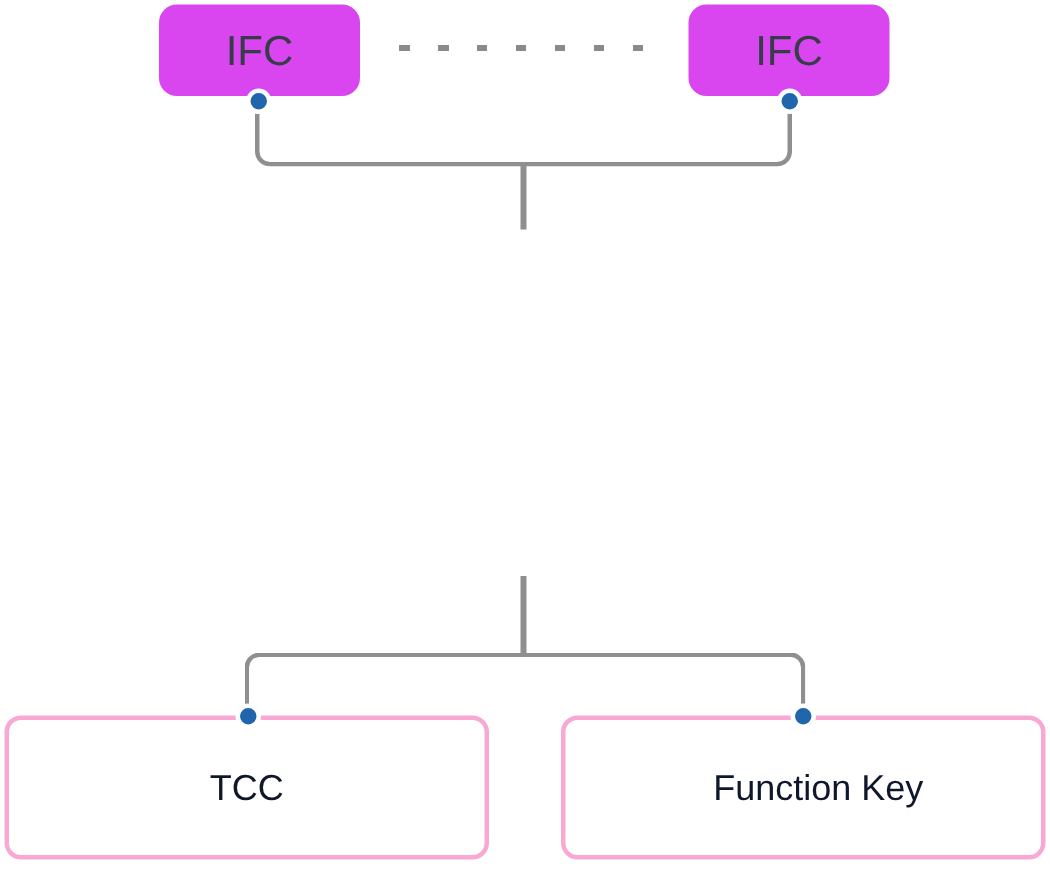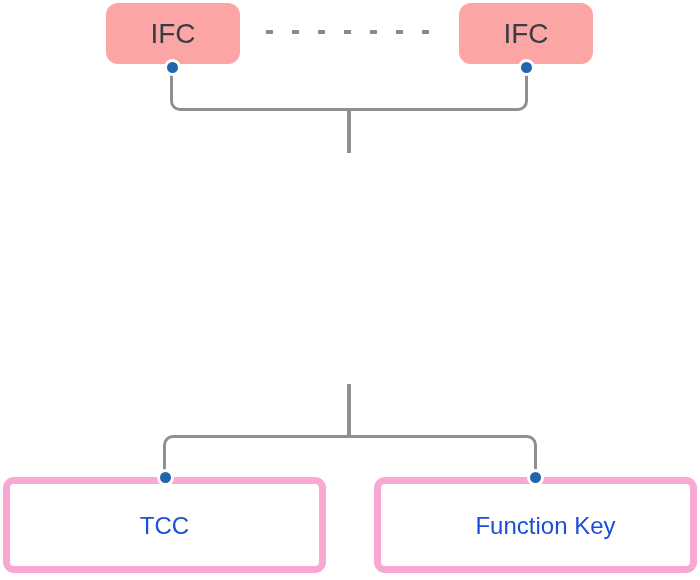--- a/index.html
+++ b/index.html
@@ -15,21 +15,21 @@
     overflow: hidden;
     font-family: "Liberation Sans", "DejaVu Sans", sans-serif;
   }
 
   
   .ifc-box {
     position: absolute;
     top: 3px;
     width: 134px;
     height: 61px;
-    background: #fca5a5;
+    background: #d946ef;
     border-radius: 12px;
     display: flex;
     align-items: center;
     justify-content: center;
     font-size: 28px;
     font-weight: 500;
     color: #363d48;
     z-index: 3;
   }
   .ifc-left  { left: 106px; }
@@ -103,28 +103,28 @@
     z-index: 4;
   }
 
   
   .node-box {
     position: absolute;
     top: 477px;
     width: 323px;
     height: 96px;
     background: #ffffff;
-    border: 7px solid #f9a8d4;
+    border: 3px solid #f9a8d4;
     border-radius: 11px;
     box-sizing: border-box;
     display: flex;
     flex-direction: column;
     align-items: center;
     justify-content: center;
-    color: #1d4ed8;
+    color: #0f172a;
     z-index: 3;
   }
   .node-left  { left: 3px; }
   .node-right { left: 374px; padding-left: 20px; }
   .node-title, .node-sub {
     font-size: 24px;
     font-weight: 500;
     line-height: 31px;
     text-align: center;
   }

